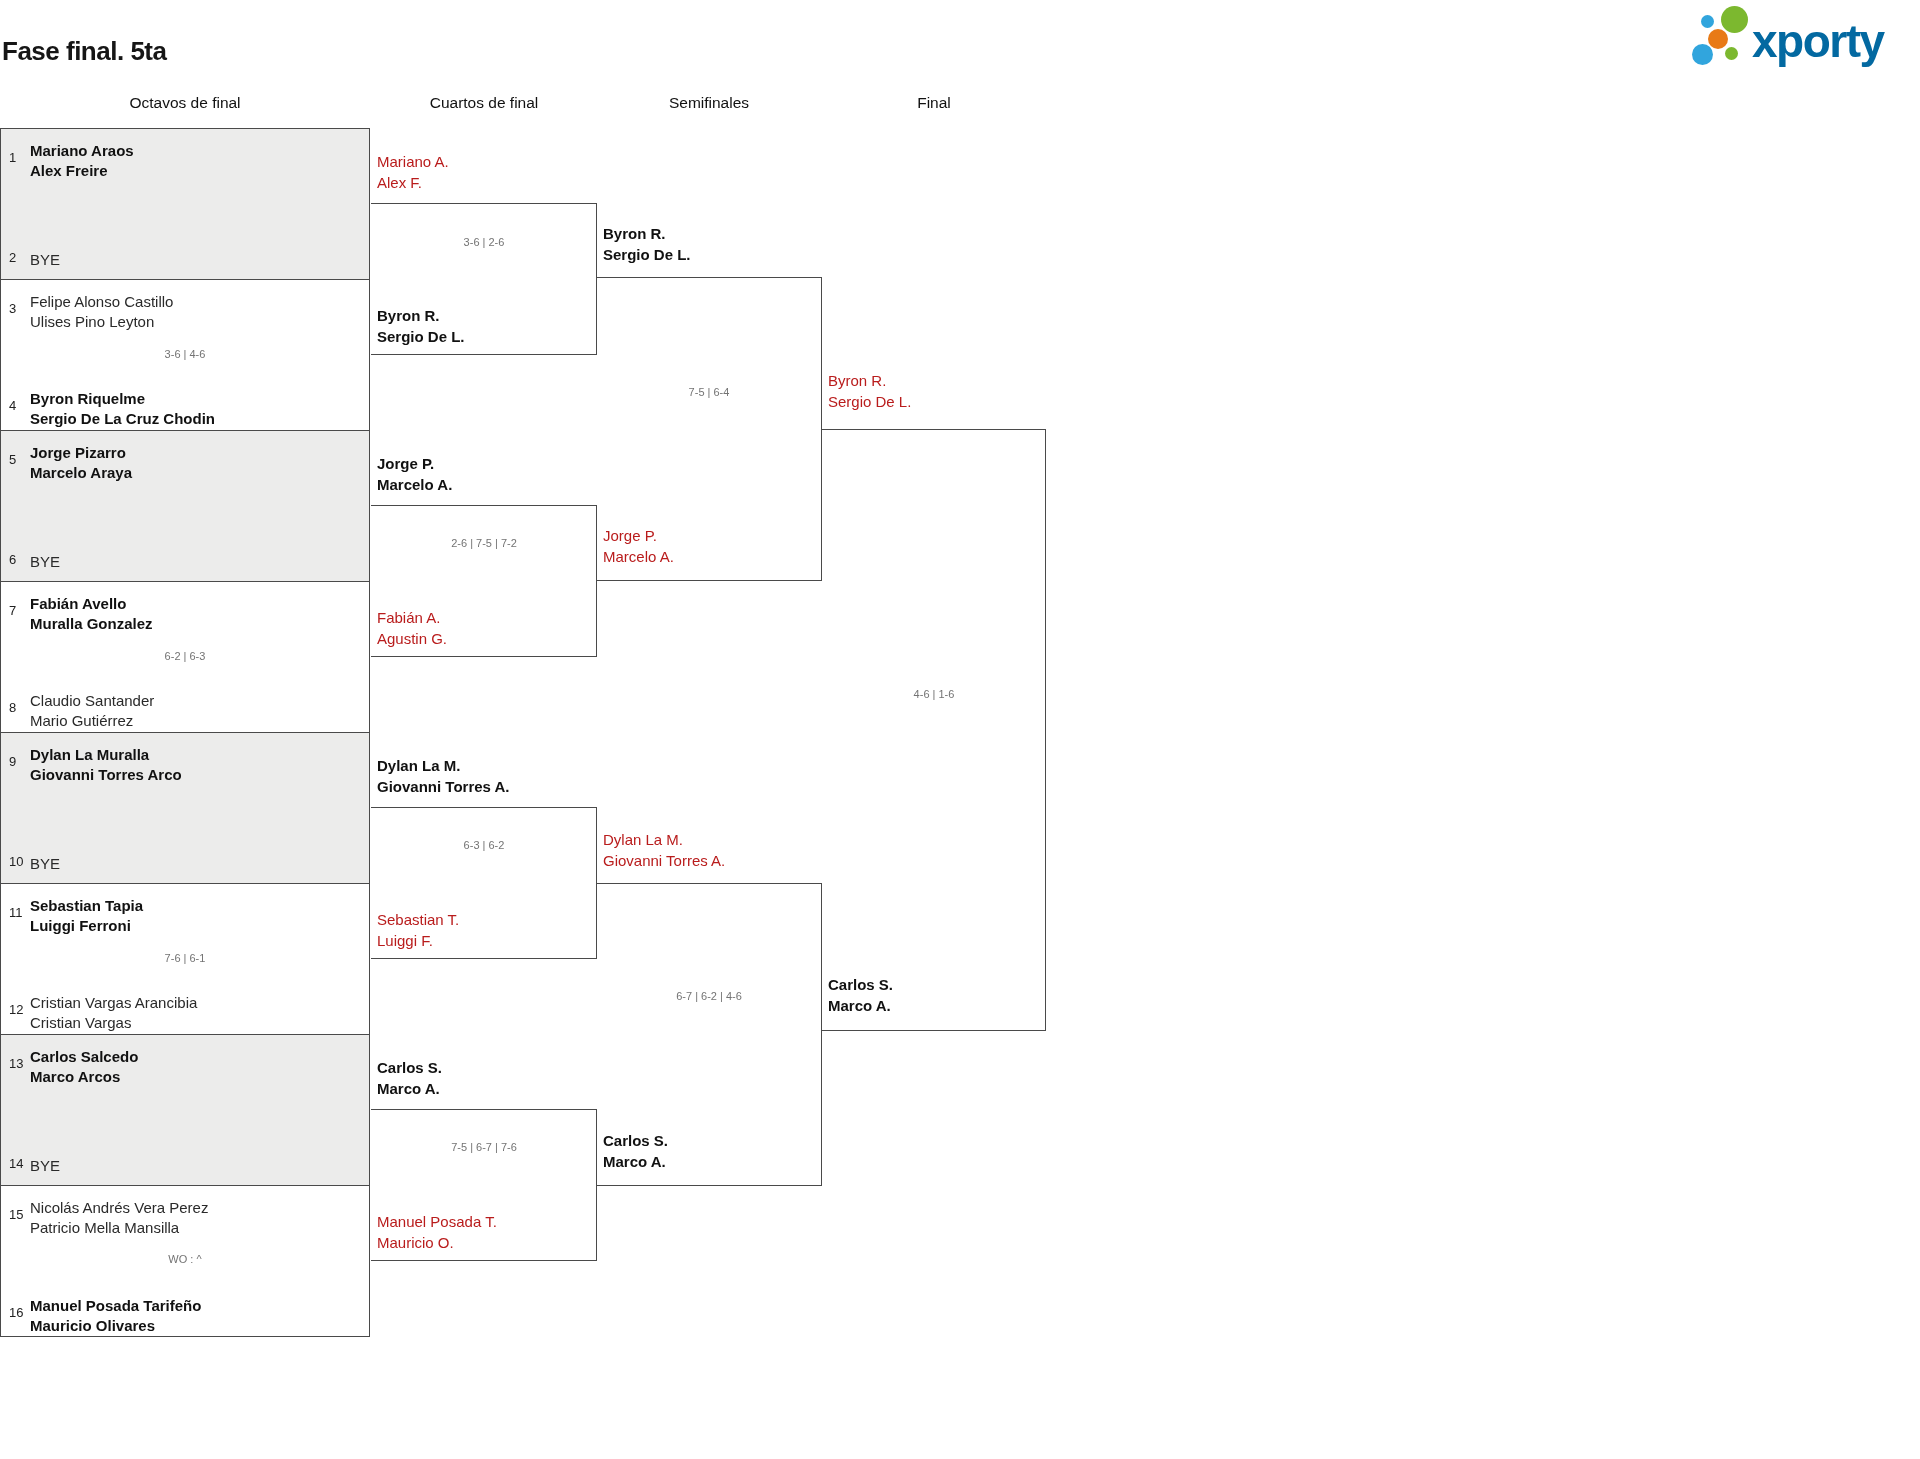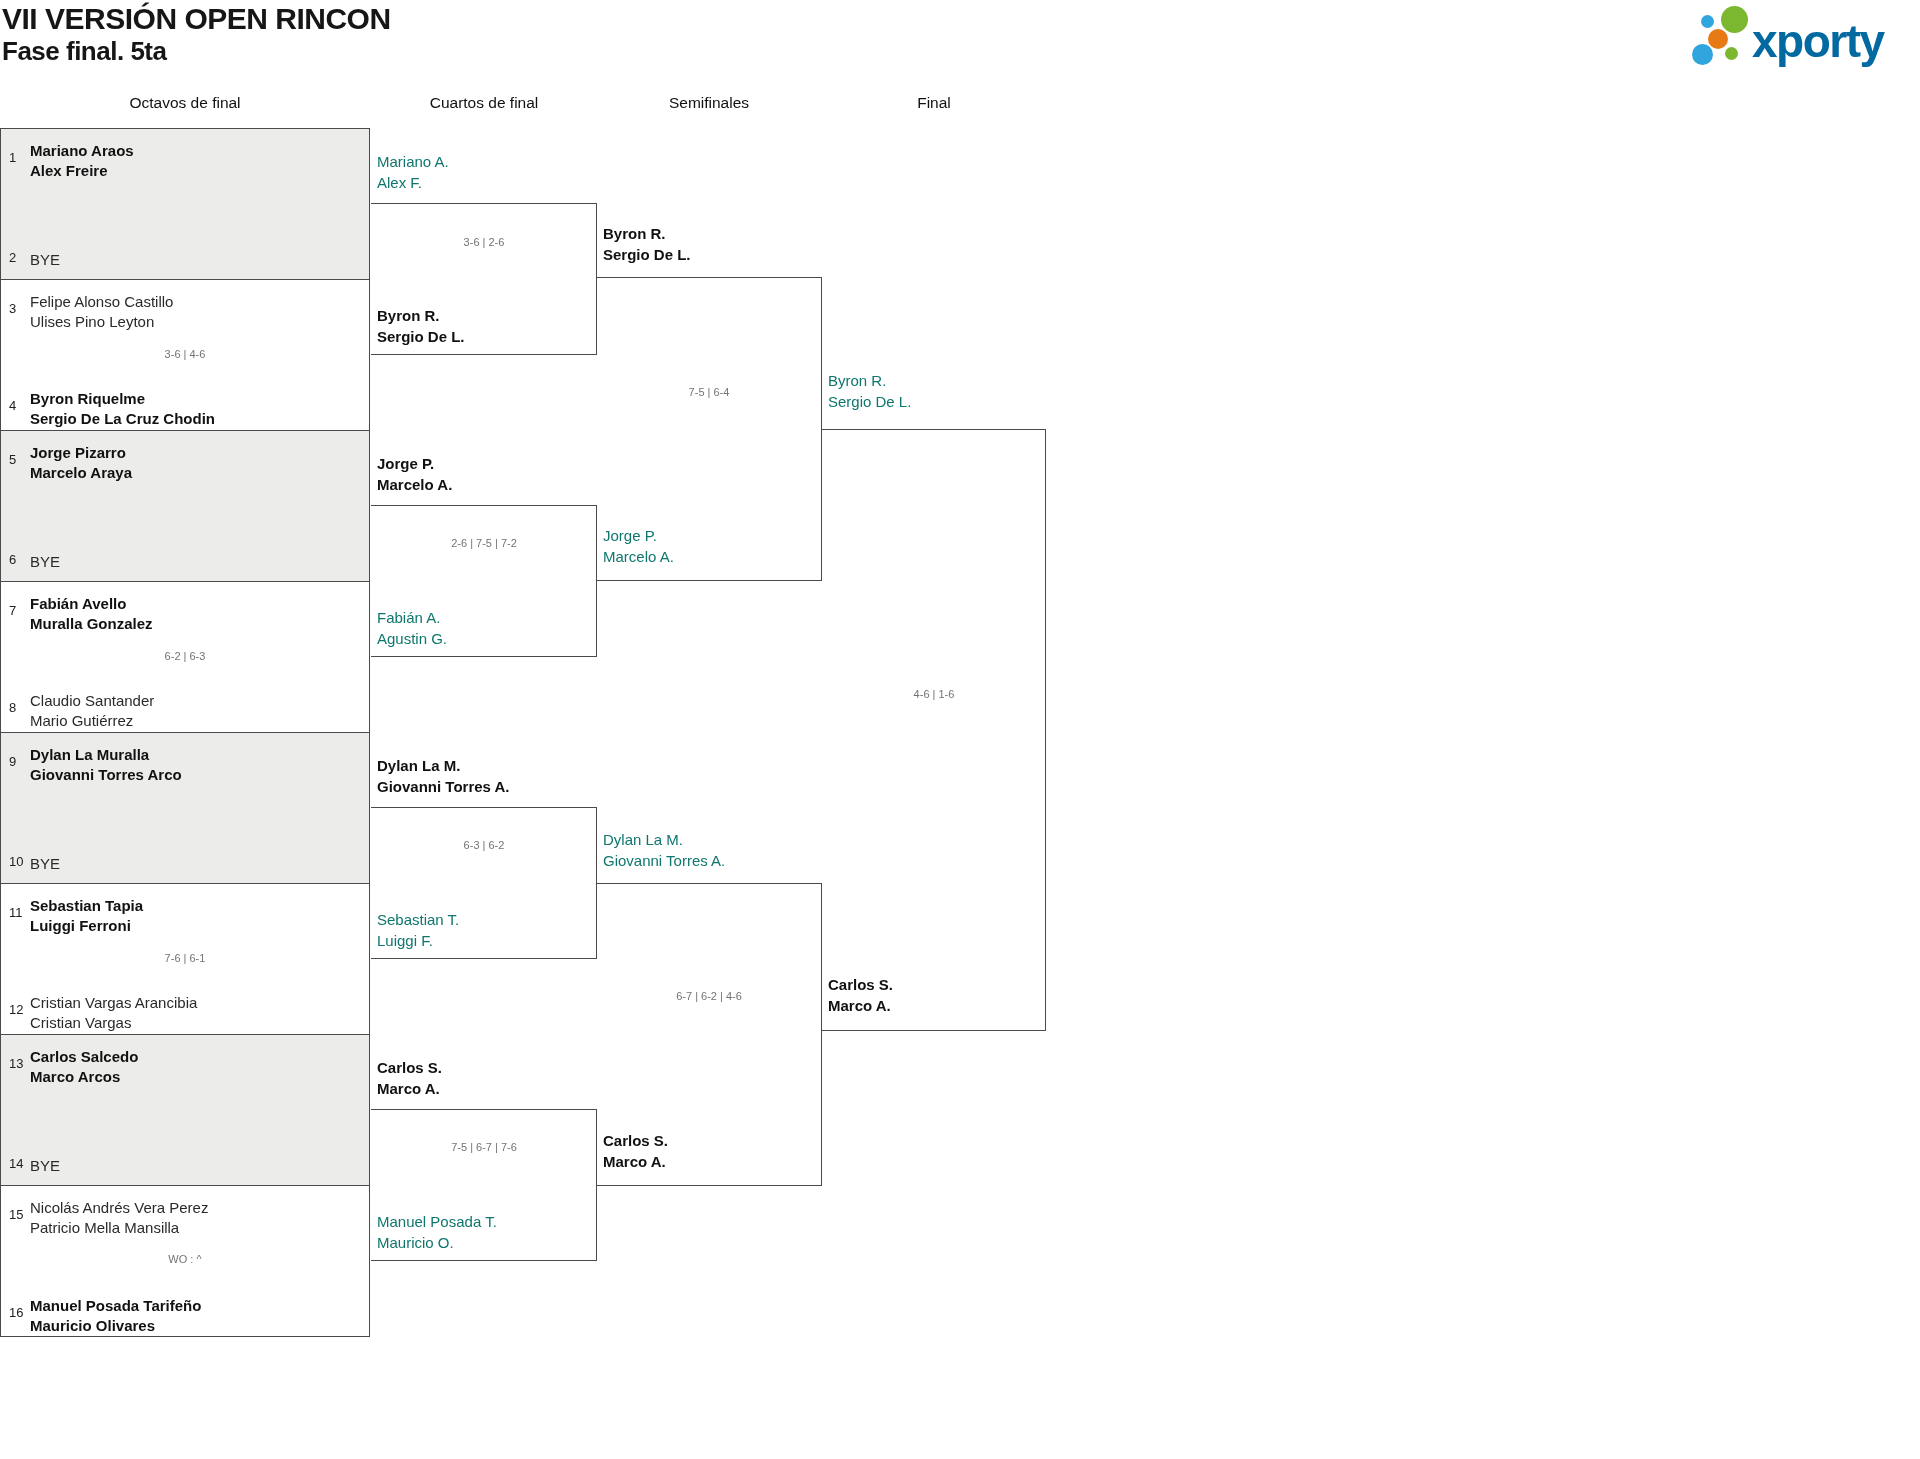--- a/index.html
+++ b/index.html
@@ -16,35 +16,34 @@
   .mbox.gray { background:#ececeb; }
   
   .obox { position:absolute; border:1px solid #4a4a4a; border-left:none; box-sizing:border-box; }
 
   .slot { position:absolute; left:9px; display:flex; }
   .num  { width:21px; flex:0 0 21px; font-size:13px; color:#222; padding-top:9px; }
   .slot.single .num { padding-top:0; }
   .names div { font-size:15px; line-height:20px; color:#2a2a2a; white-space:nowrap; }
   .names.bold div { font-weight:700; color:#111; }
 
-  .plabel { position:absolute; font-size:15px; line-height:21px; color:#0f766e; white-space:nowrap; }
+  .plabel { position:absolute; font-size:15px; line-height:21px; color:#b91c1c; white-space:nowrap; }
   .plabel.bold { font-weight:700; color:#111; }
 
   .score { position:absolute; transform:translate(-50%,-50%); font-size:11px; color:#737373; white-space:nowrap; }
 
   
   .dot { position:absolute; border-radius:50%; }
   .brand { position:absolute; left:1752px; top:14px; font-size:46px; font-weight:700; letter-spacing:-1.5px; }
 </style>
 </head>
 <body>
 
 <div id="canvas">
 
-  <div class="title1">VII VERSIÓN OPEN RINCON</div>
   <div class="title2">Fase final. 5ta</div>
 
   <div>
     <div class="dot" style="left:1701px;top:15px;width:13px;height:13px;background:#31a5dd;"></div>
     <div class="dot" style="left:1721px;top:6px;width:27px;height:27px;background:#7cb82f;"></div>
     <div class="dot" style="left:1708px;top:29px;width:20px;height:20px;background:#e87a16;"></div>
     <div class="dot" style="left:1692px;top:44px;width:21px;height:21px;background:#31a5dd;"></div>
     <div class="dot" style="left:1725px;top:47px;width:13px;height:13px;background:#7cb82f;"></div>
     <div class="brand" style="color:#0369a1;">xporty</div>
   </div>

